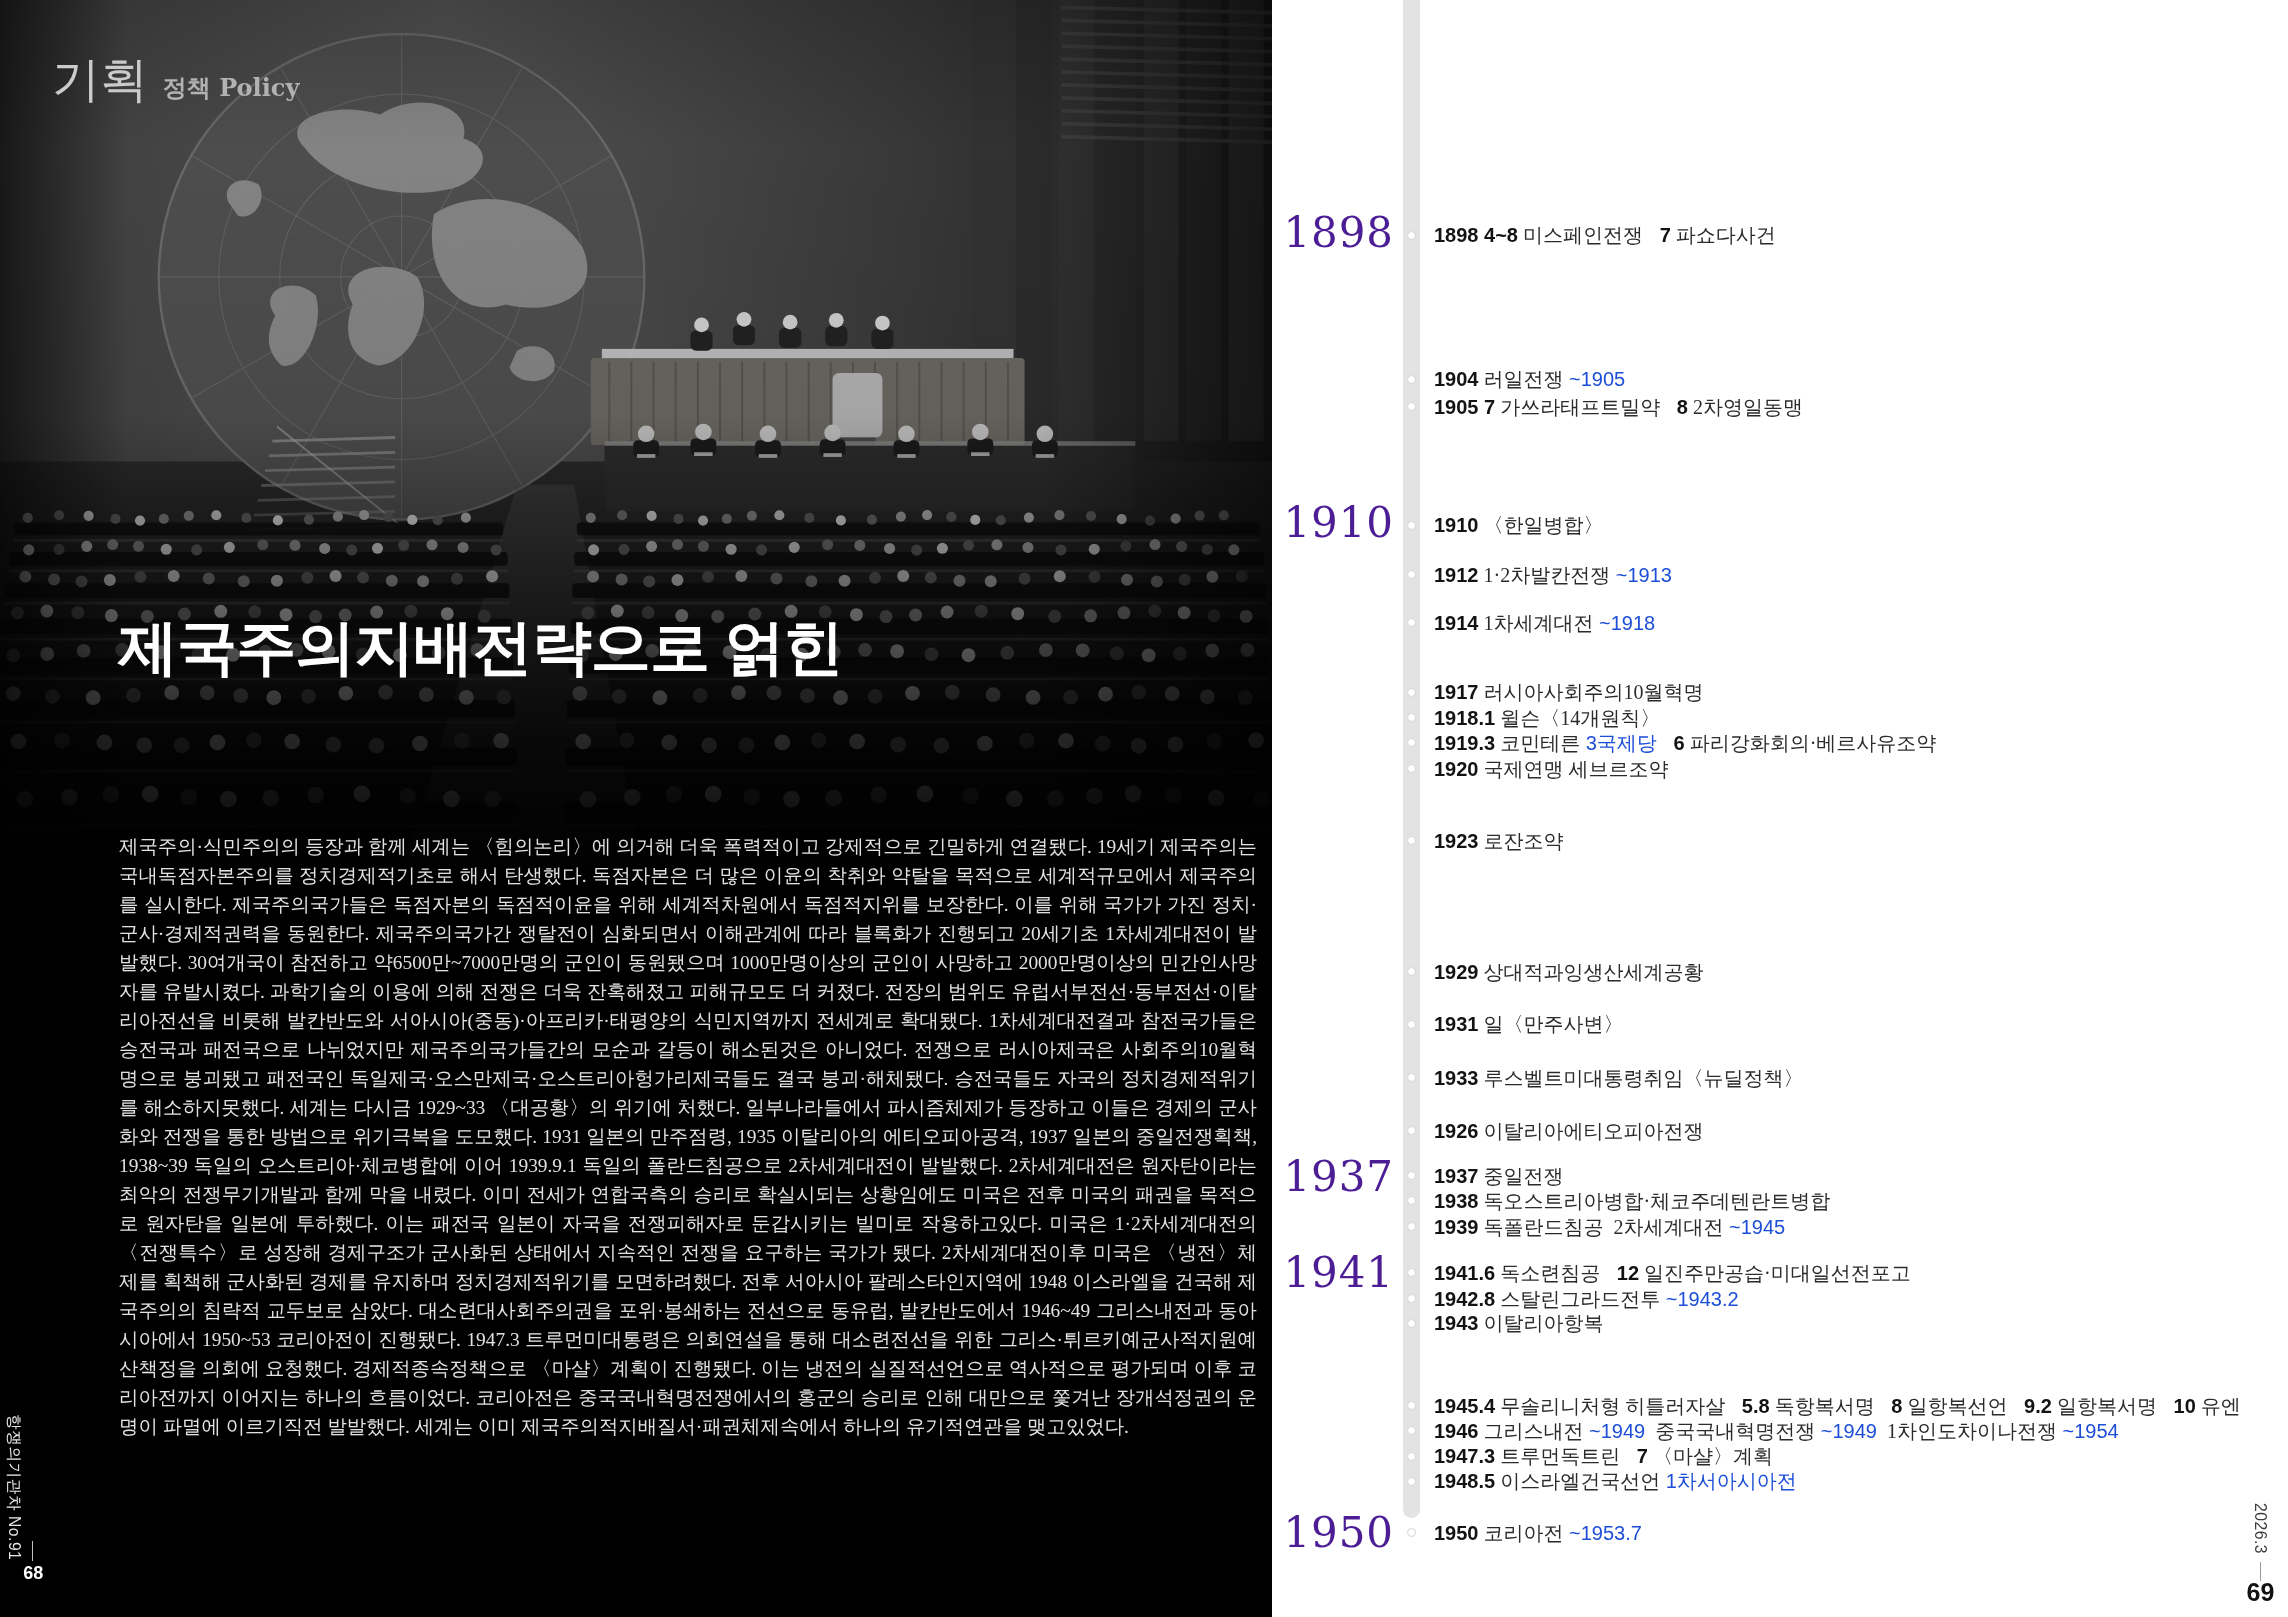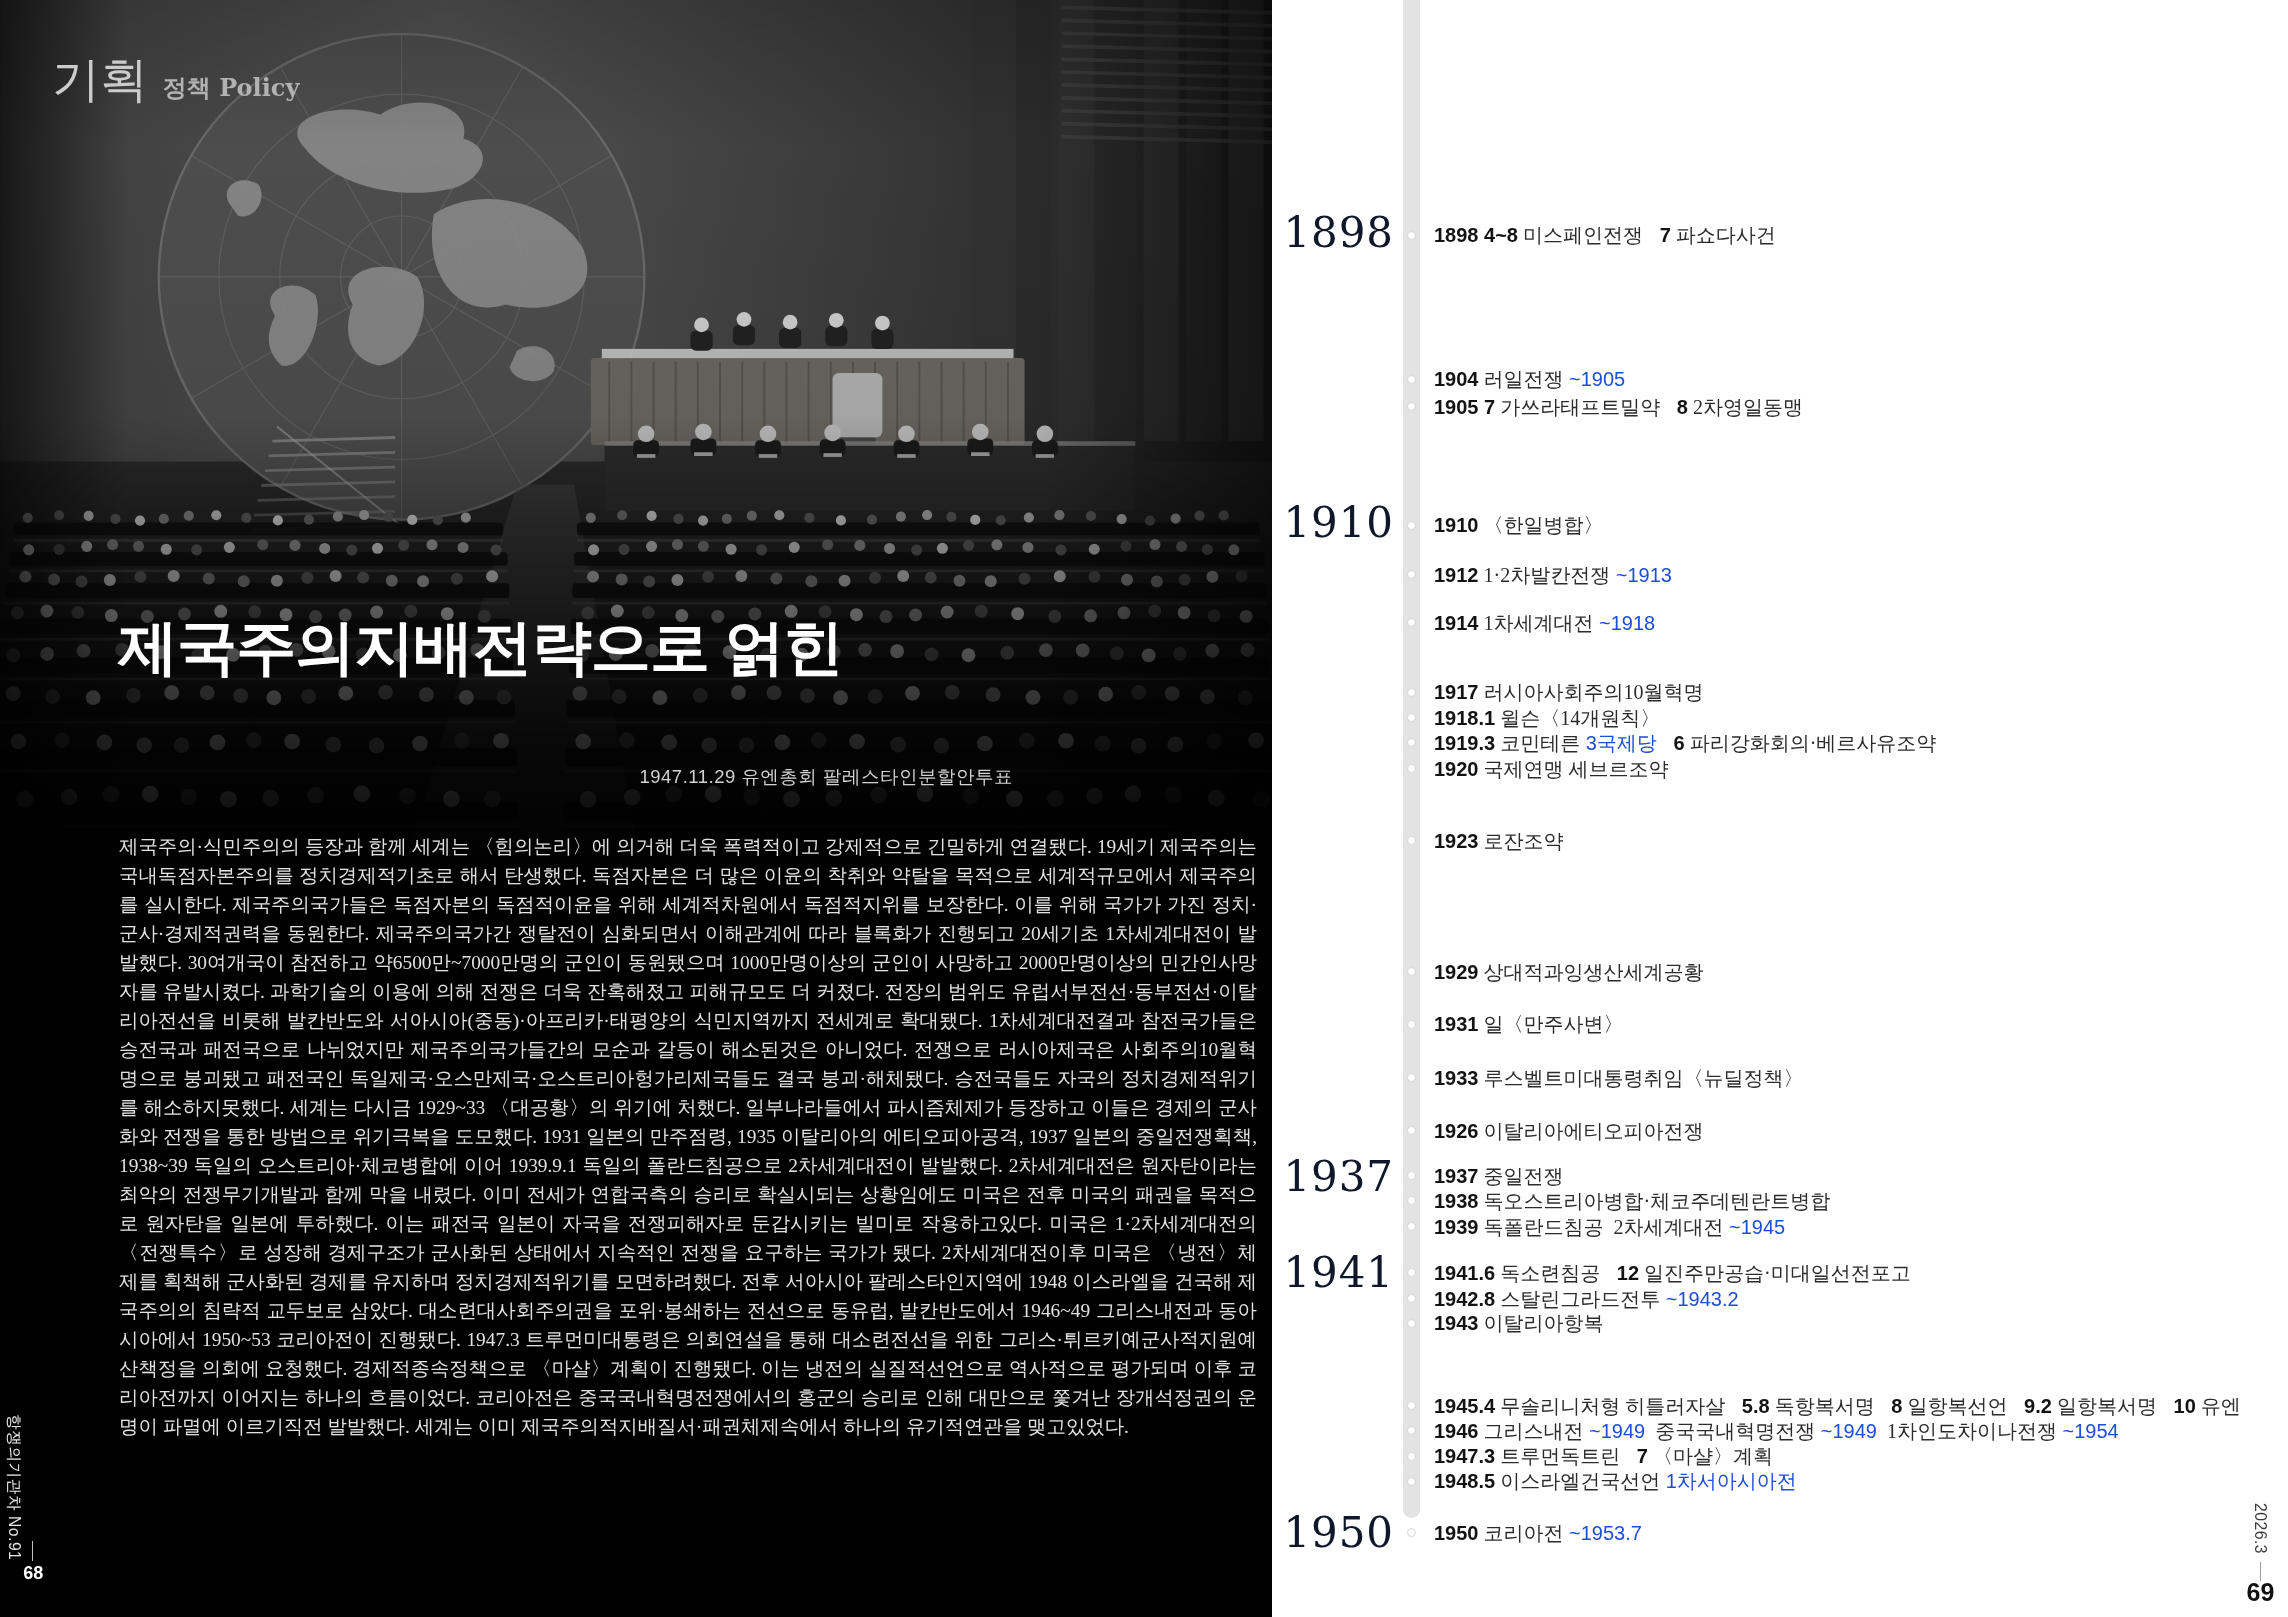--- a/index.html
+++ b/index.html
@@ -35,21 +35,21 @@
   .spine-line-left{position:absolute;left:32px;top:1541px;width:0.9px;height:20px;background:#c0c0c0;}
   .page-num-left{position:absolute;left:15.7px;top:1563px;width:35px;text-align:center;
                  font-size:18px;font-weight:700;color:#ffffff;}
 
   
   .right-page{position:absolute;left:1272px;top:0;width:1017px;height:1618px;background:#ffffff;}
   .tl-bar{position:absolute;left:131px;top:0;width:16.6px;height:1518px;background:#e3e3e3;
           border-radius:0 0 8.3px 8.3px;}
   .year-marker{position:absolute;left:0;width:122px;text-align:right;
                font-family:"DejaVu Serif","Liberation Serif",serif;
-               font-size:42px;color:#0f172a;letter-spacing:0.9px;}
+               font-size:42px;color:#4c1d95;letter-spacing:0.9px;}
   .entry{position:absolute;left:162px;font-size:20px;line-height:25px;white-space:pre;color:#2e2e2e;}
   .entry .t-b{font-weight:700;color:#131313;font-family:"Liberation Sans","DejaVu Sans",sans-serif;}
   .entry .t-n{font-family:"Liberation Serif","DejaVu Serif",serif;color:#2b2b2b;}
   .entry .t-g{color:#1d4ed8;font-weight:400;font-family:"Liberation Sans","DejaVu Sans",sans-serif;}
   .tl-dot{position:absolute;left:135px;width:9.2px;height:9.2px;border-radius:50%;
           background:#ffffff;border:0.9px solid #d4d4d4;box-sizing:border-box;}
 
   .spine-label-right{left:997px;top:1503px;color:#3c3c3c;}
   .spine-line-right{position:absolute;left:988px;top:1562px;width:0.9px;height:18.5px;background:#9a9a9a;}
   .page-num-right{position:absolute;left:971px;top:1578px;width:35px;text-align:center;
@@ -530,21 +530,20 @@
     </div>
 
     <header class="kicker-row">
       <span class="kicker">기획</span><span class="kicker-sub">정책 Policy</span>
     </header>
 
     <h1 class="title">
       <span>제국주의지배전략으로 얽힌</span><br>
     </h1>
 
-    <div class="caption">1947.11.29 유엔총회 팔레스타인분할안투표</div>
 
     <p class="body-text">제국주의·식민주의의 등장과 함께 세계는 〈힘의논리〉에 의거해 더욱 폭력적이고 강제적으로 긴밀하게 연결됐다. 19세기 제국주의는 국내독점자본주의를 정치경제적기초로 해서 탄생했다. 독점자본은 더 많은 이윤의 착취와 약탈을 목적으로 세계적규모에서 제국주의를 실시한다. 제국주의국가들은 독점자본의 독점적이윤을 위해 세계적차원에서 독점적지위를 보장한다. 이를 위해 국가가 가진 정치·군사·경제적권력을 동원한다. 제국주의국가간 쟁탈전이 심화되면서 이해관계에 따라 블록화가 진행되고 20세기초 1차세계대전이 발발했다. 30여개국이 참전하고 약6500만~7000만명의 군인이 동원됐으며 1000만명이상의 군인이 사망하고 2000만명이상의 민간인사망자를 유발시켰다. 과학기술의 이용에 의해 전쟁은 더욱 잔혹해졌고 피해규모도 더 커졌다. 전장의 범위도 유럽서부전선·동부전선·이탈리아전선을 비롯해 발칸반도와 서아시아(중동)·아프리카·태평양의 식민지역까지 전세계로 확대됐다. 1차세계대전결과 참전국가들은 승전국과 패전국으로 나뉘었지만 제국주의국가들간의 모순과 갈등이 해소된것은 아니었다. 전쟁으로 러시아제국은 사회주의10월혁명으로 붕괴됐고 패전국인 독일제국·오스만제국·오스트리아헝가리제국들도 결국 붕괴·해체됐다. 승전국들도 자국의 정치경제적위기를 해소하지못했다. 세계는 다시금 1929~33 〈대공황〉의 위기에 처했다. 일부나라들에서 파시즘체제가 등장하고 이들은 경제의 군사화와 전쟁을 통한 방법으로 위기극복을 도모했다. 1931 일본의 만주점령, 1935 이탈리아의 에티오피아공격, 1937 일본의 중일전쟁획책, 1938~39 독일의 오스트리아·체코병합에 이어 1939.9.1 독일의 폴란드침공으로 2차세계대전이 발발했다. 2차세계대전은 원자탄이라는 최악의 전쟁무기개발과 함께 막을 내렸다. 이미 전세가 연합국측의 승리로 확실시되는 상황임에도 미국은 전후 미국의 패권을 목적으로 원자탄을 일본에 투하했다. 이는 패전국 일본이 자국을 전쟁피해자로 둔갑시키는 빌미로 작용하고있다. 미국은 1·2차세계대전의 〈전쟁특수〉로 성장해 경제구조가 군사화된 상태에서 지속적인 전쟁을 요구하는 국가가 됐다. 2차세계대전이후 미국은 〈냉전〉체제를 획책해 군사화된 경제를 유지하며 정치경제적위기를 모면하려했다. 전후 서아시아 팔레스타인지역에 1948 이스라엘을 건국해 제국주의의 침략적 교두보로 삼았다. 대소련대사회주의권을 포위·봉쇄하는 전선으로 동유럽, 발칸반도에서 1946~49 그리스내전과 동아시아에서 1950~53 코리아전이 진행됐다. 1947.3 트루먼미대통령은 의회연설을 통해 대소련전선을 위한 그리스·튀르키예군사적지원예산책정을 의회에 요청했다. 경제적종속정책으로 〈마샬〉계획이 진행됐다. 이는 냉전의 실질적선언으로 역사적으로 평가되며 이후 코리아전까지 이어지는 하나의 흐름이었다. 코리아전은 중국국내혁명전쟁에서의 홍군의 승리로 인해 대만으로 쫓겨난 장개석정권의 운명이 파멸에 이르기직전 발발했다. 세계는 이미 제국주의적지배질서·패권체제속에서 하나의 유기적연관을 맺고있었다.</p>
 
     <div class="vert-label spine-label-left">항쟁의기관차 No.91</div>
     <div class="spine-line-left"></div>
     <div class="page-num-left">68</div>
   </section>
 
   <section class="right-page">
     <div class="tl-bar"></div>

